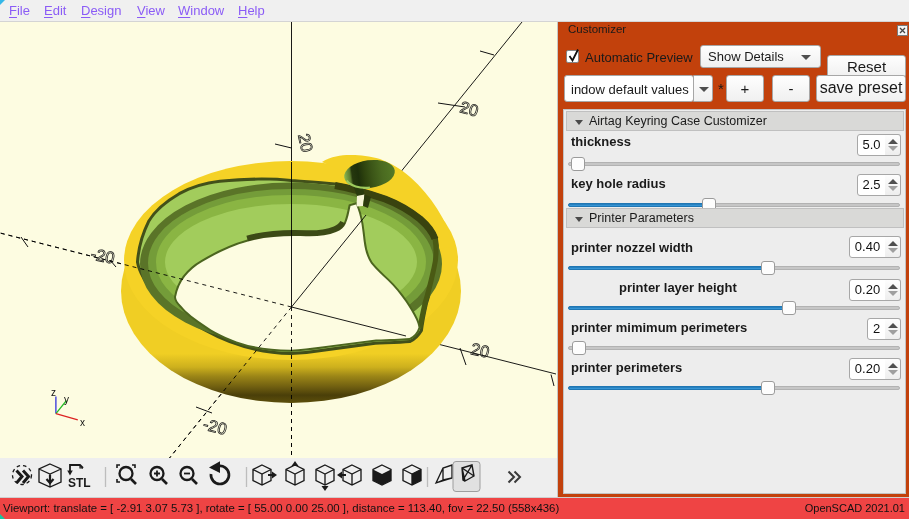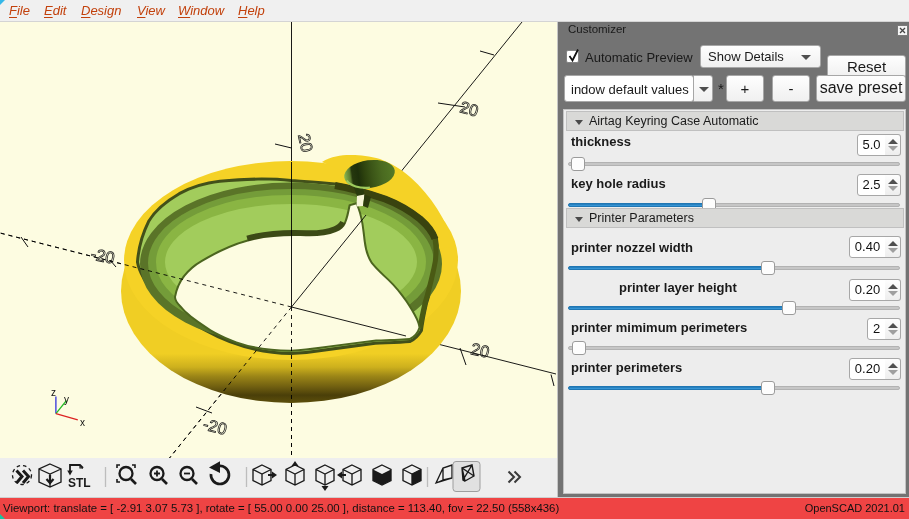--- a/index.html
+++ b/index.html
@@ -2,36 +2,36 @@
 <html><head>
 <meta charset="utf-8">
 <style>
 * { margin:0; padding:0; box-sizing:border-box; }
 html,body { width:909px; height:519px; overflow:hidden; background:#ececec;
   font-family:"Liberation Sans", sans-serif; }
 #win { position:relative; width:909px; height:519px; }
 
 #menubar { position:absolute; left:0; top:0; width:909px; height:22px;
   background:#f0f0f0; border-bottom:1px solid #d4d4d4; }
-.mi { position:absolute; top:3px; font-size:13px; color:#c2410c;font-style:italic; }
+.mi { position:absolute; top:3px; font-size:13px; color:#8b5cf6; }
 .mi u { text-decoration-thickness:1px; text-underline-offset:2px; }
 
 #vp { position:absolute; left:0; top:22px; width:558px; height:436px;
   background:#fdfce1; }
 
 #toolbar { position:absolute; left:0; top:458px; width:558px; height:39px;
   background:#eeeeee; }
 
 #status { position:absolute; left:0; top:497px; width:909px; height:22px;
   background:#ef4444; border-top:1px solid #cfcfcf; font-size:11px; color:#111; }
 #status .l { position:absolute; left:3px; top:4px; font-size:11.4px; }
 #status .r { position:absolute; right:4px; top:4px; }
 
 #panel { position:absolute; left:557px; top:22px; width:352px; height:475px;
-  background:#737373; border-left:1px solid #c6c6c6; }
+  background:#c2410c; border-left:1px solid #c6c6c6; }
 #panel .title { position:absolute; left:10px; top:1px; font-size:11.5px; color:#1a1a1a; }
 .btn { position:absolute; border:1px solid #a7a7a7; border-radius:3px;
   background:linear-gradient(#fefefe,#f0f0f0); color:#1a1a1a;
   text-align:center; }
 .field { position:absolute; border:1px solid #a7a7a7; border-radius:3px;
   background:#ffffff; color:#1a1a1a; }
 .blabel { position:absolute; font-size:13px; font-weight:bold; color:#1a1a1a; }
 .ghead { position:absolute; left:8px; width:338px; height:20px;
   background:#d9d9d7; border:1px solid #c0c0c0; font-size:12.5px; color:#1a1a1a; }
 .ghead .tri { position:absolute; left:8px; top:8px; width:0; height:0;
@@ -338,21 +338,21 @@
     </div>
     <span style="position:absolute;left:160px;top:58px;font-size:15px;color:#1a1a1a;">*</span>
     <div class="btn" style="left:168px;top:53px;width:38px;height:27px;font-size:15px;line-height:25px;">+</div>
     <div class="btn" style="left:214px;top:53px;width:38px;height:27px;font-size:15px;line-height:25px;">-</div>
     <div class="btn" style="left:258px;top:53px;width:90px;height:27px;font-size:16px;line-height:24px;">save preset</div>
 
     <div style="position:absolute;left:5px;top:87px;width:343px;height:385px;border:1px solid #c3c3c3;background:#ededed;"></div>
 
     <div class="ghead" style="top:89px;">
         <span class="tri"></span>
-        <span class="gt">Airtag Keyring Case Automatic</span>
+        <span class="gt">Airtag Keyring Case Customizer</span>
       </div>
     <span class="blabel" style="left:13px;top:112px;">thickness</span>
     <div class="spin" style="left:299px;top:112px;width:44px;">
       <div class="num" style="width:29px;line-height:20px;">5.0</div>
       <div class="arr">
           <span class="up"></span>
           <span class="dn"></span>
         </div>
     </div>
     <div class="slider" style="top:135px;">

